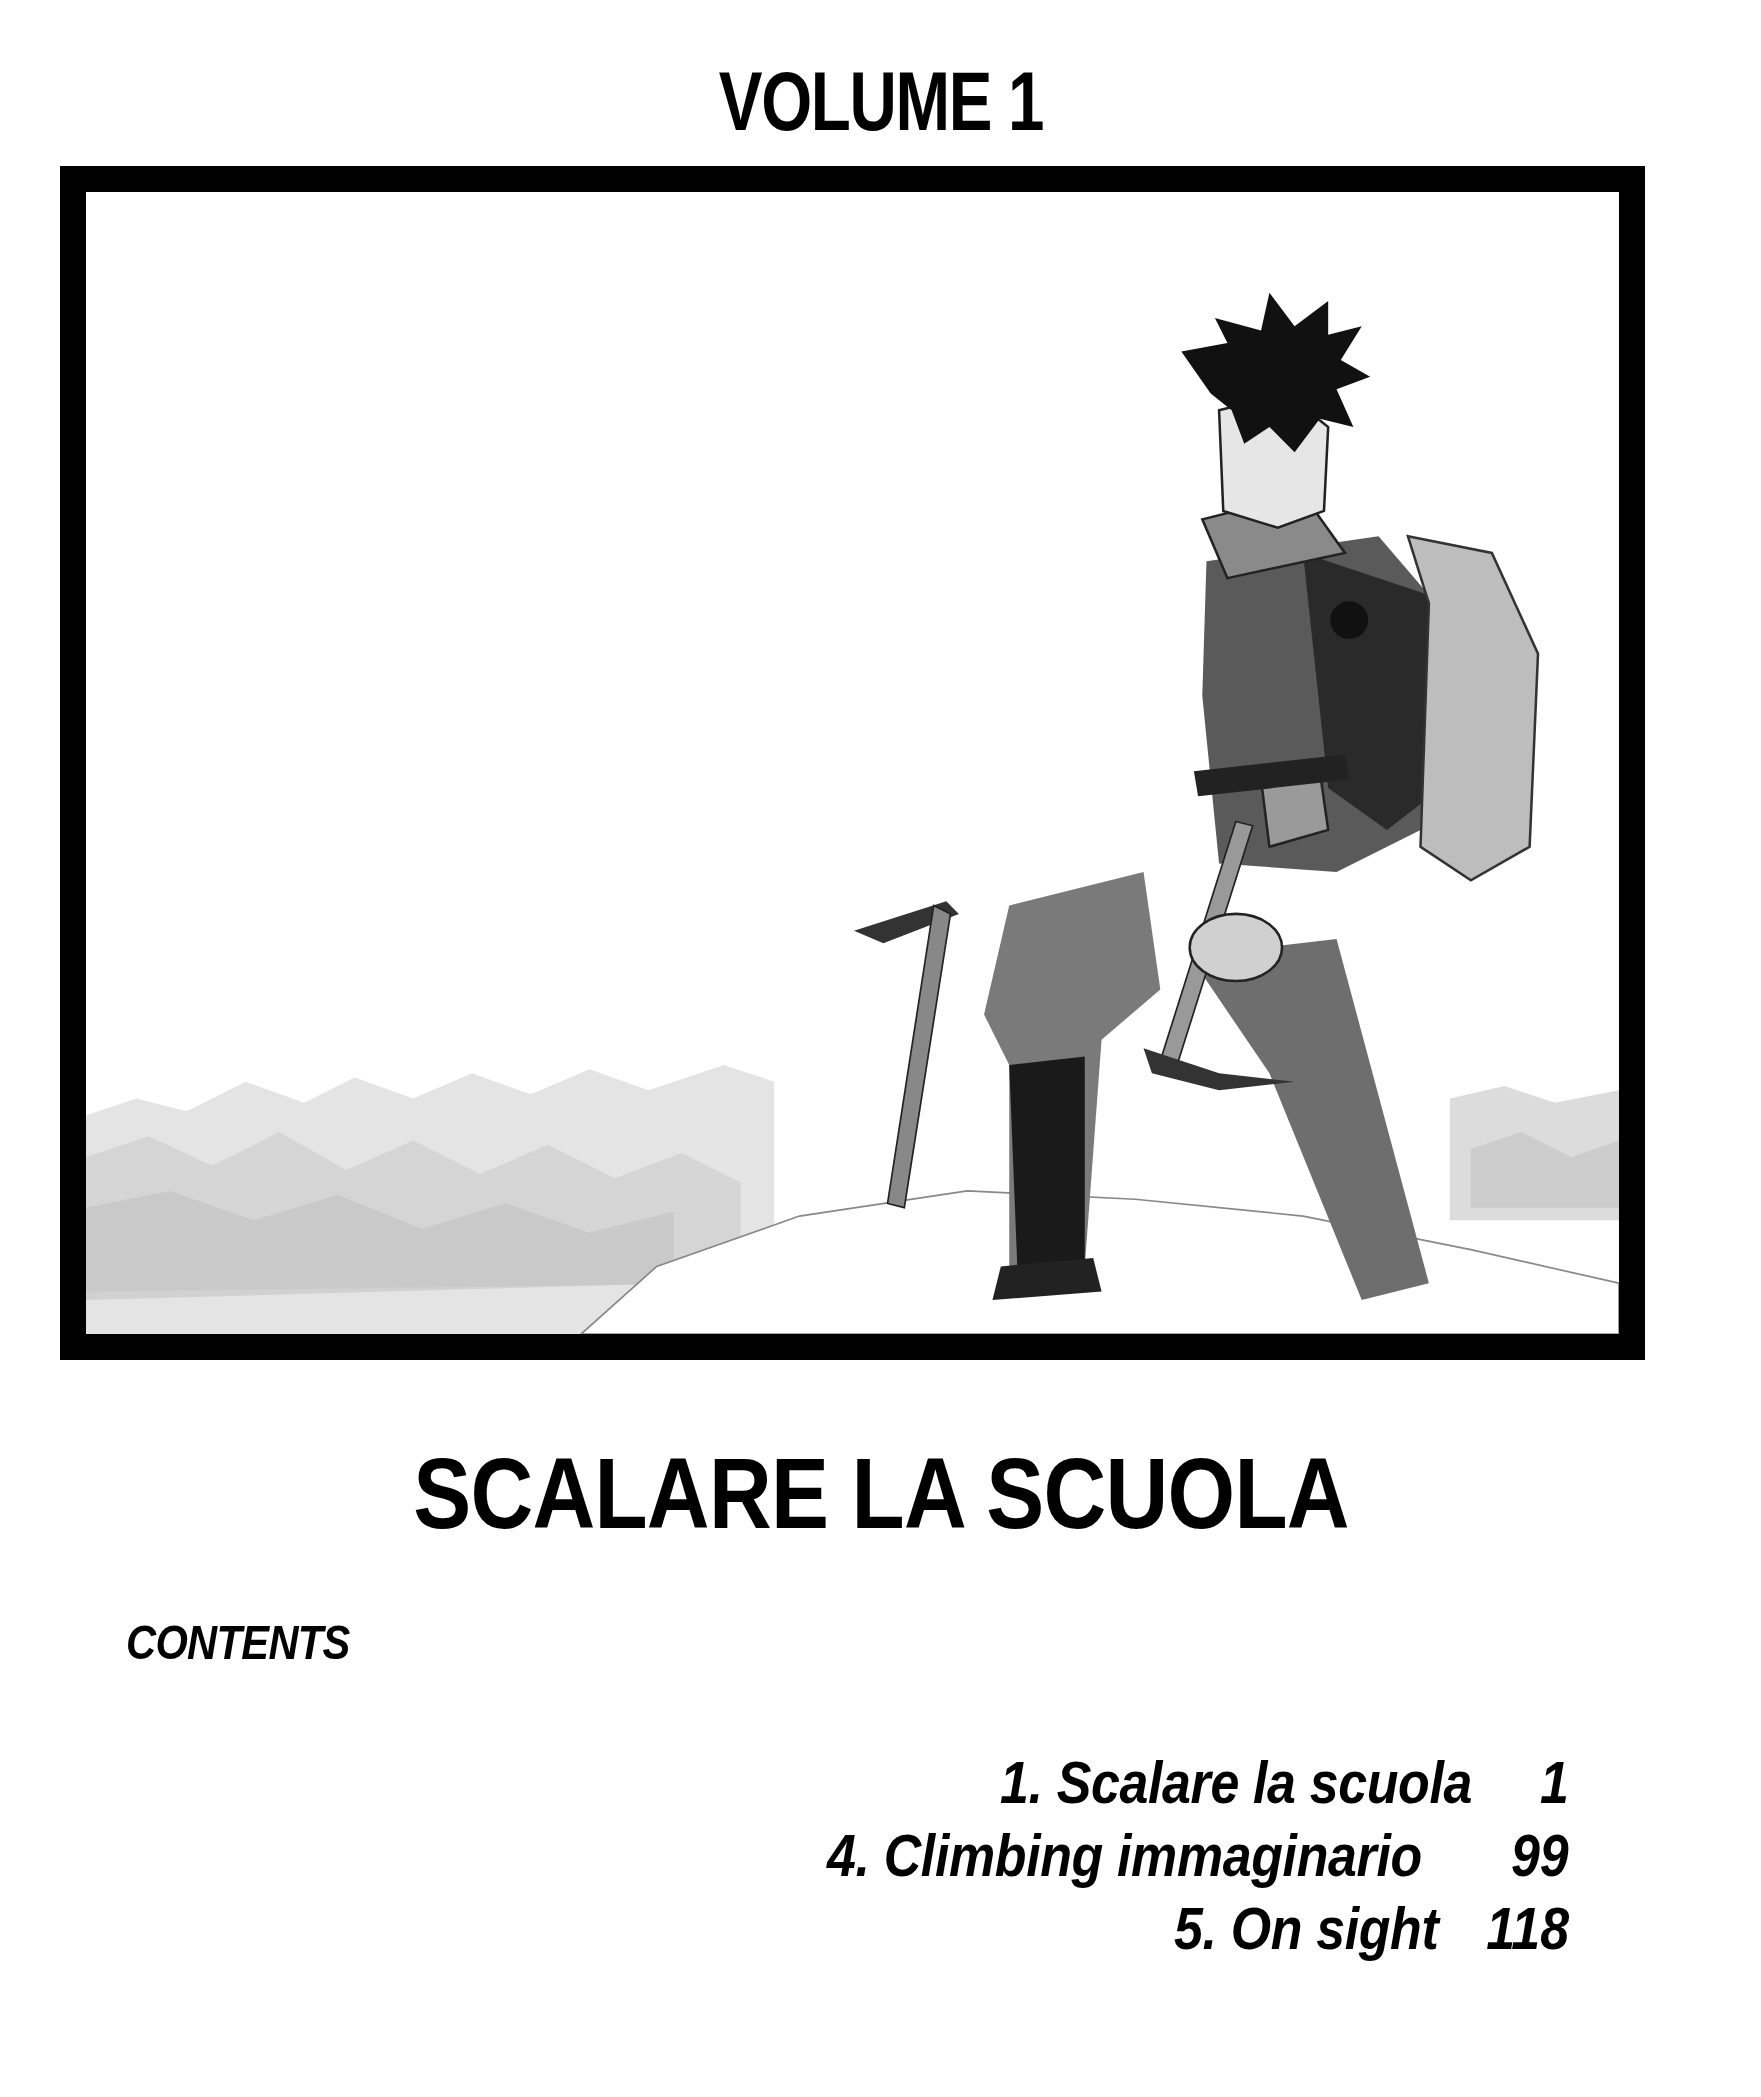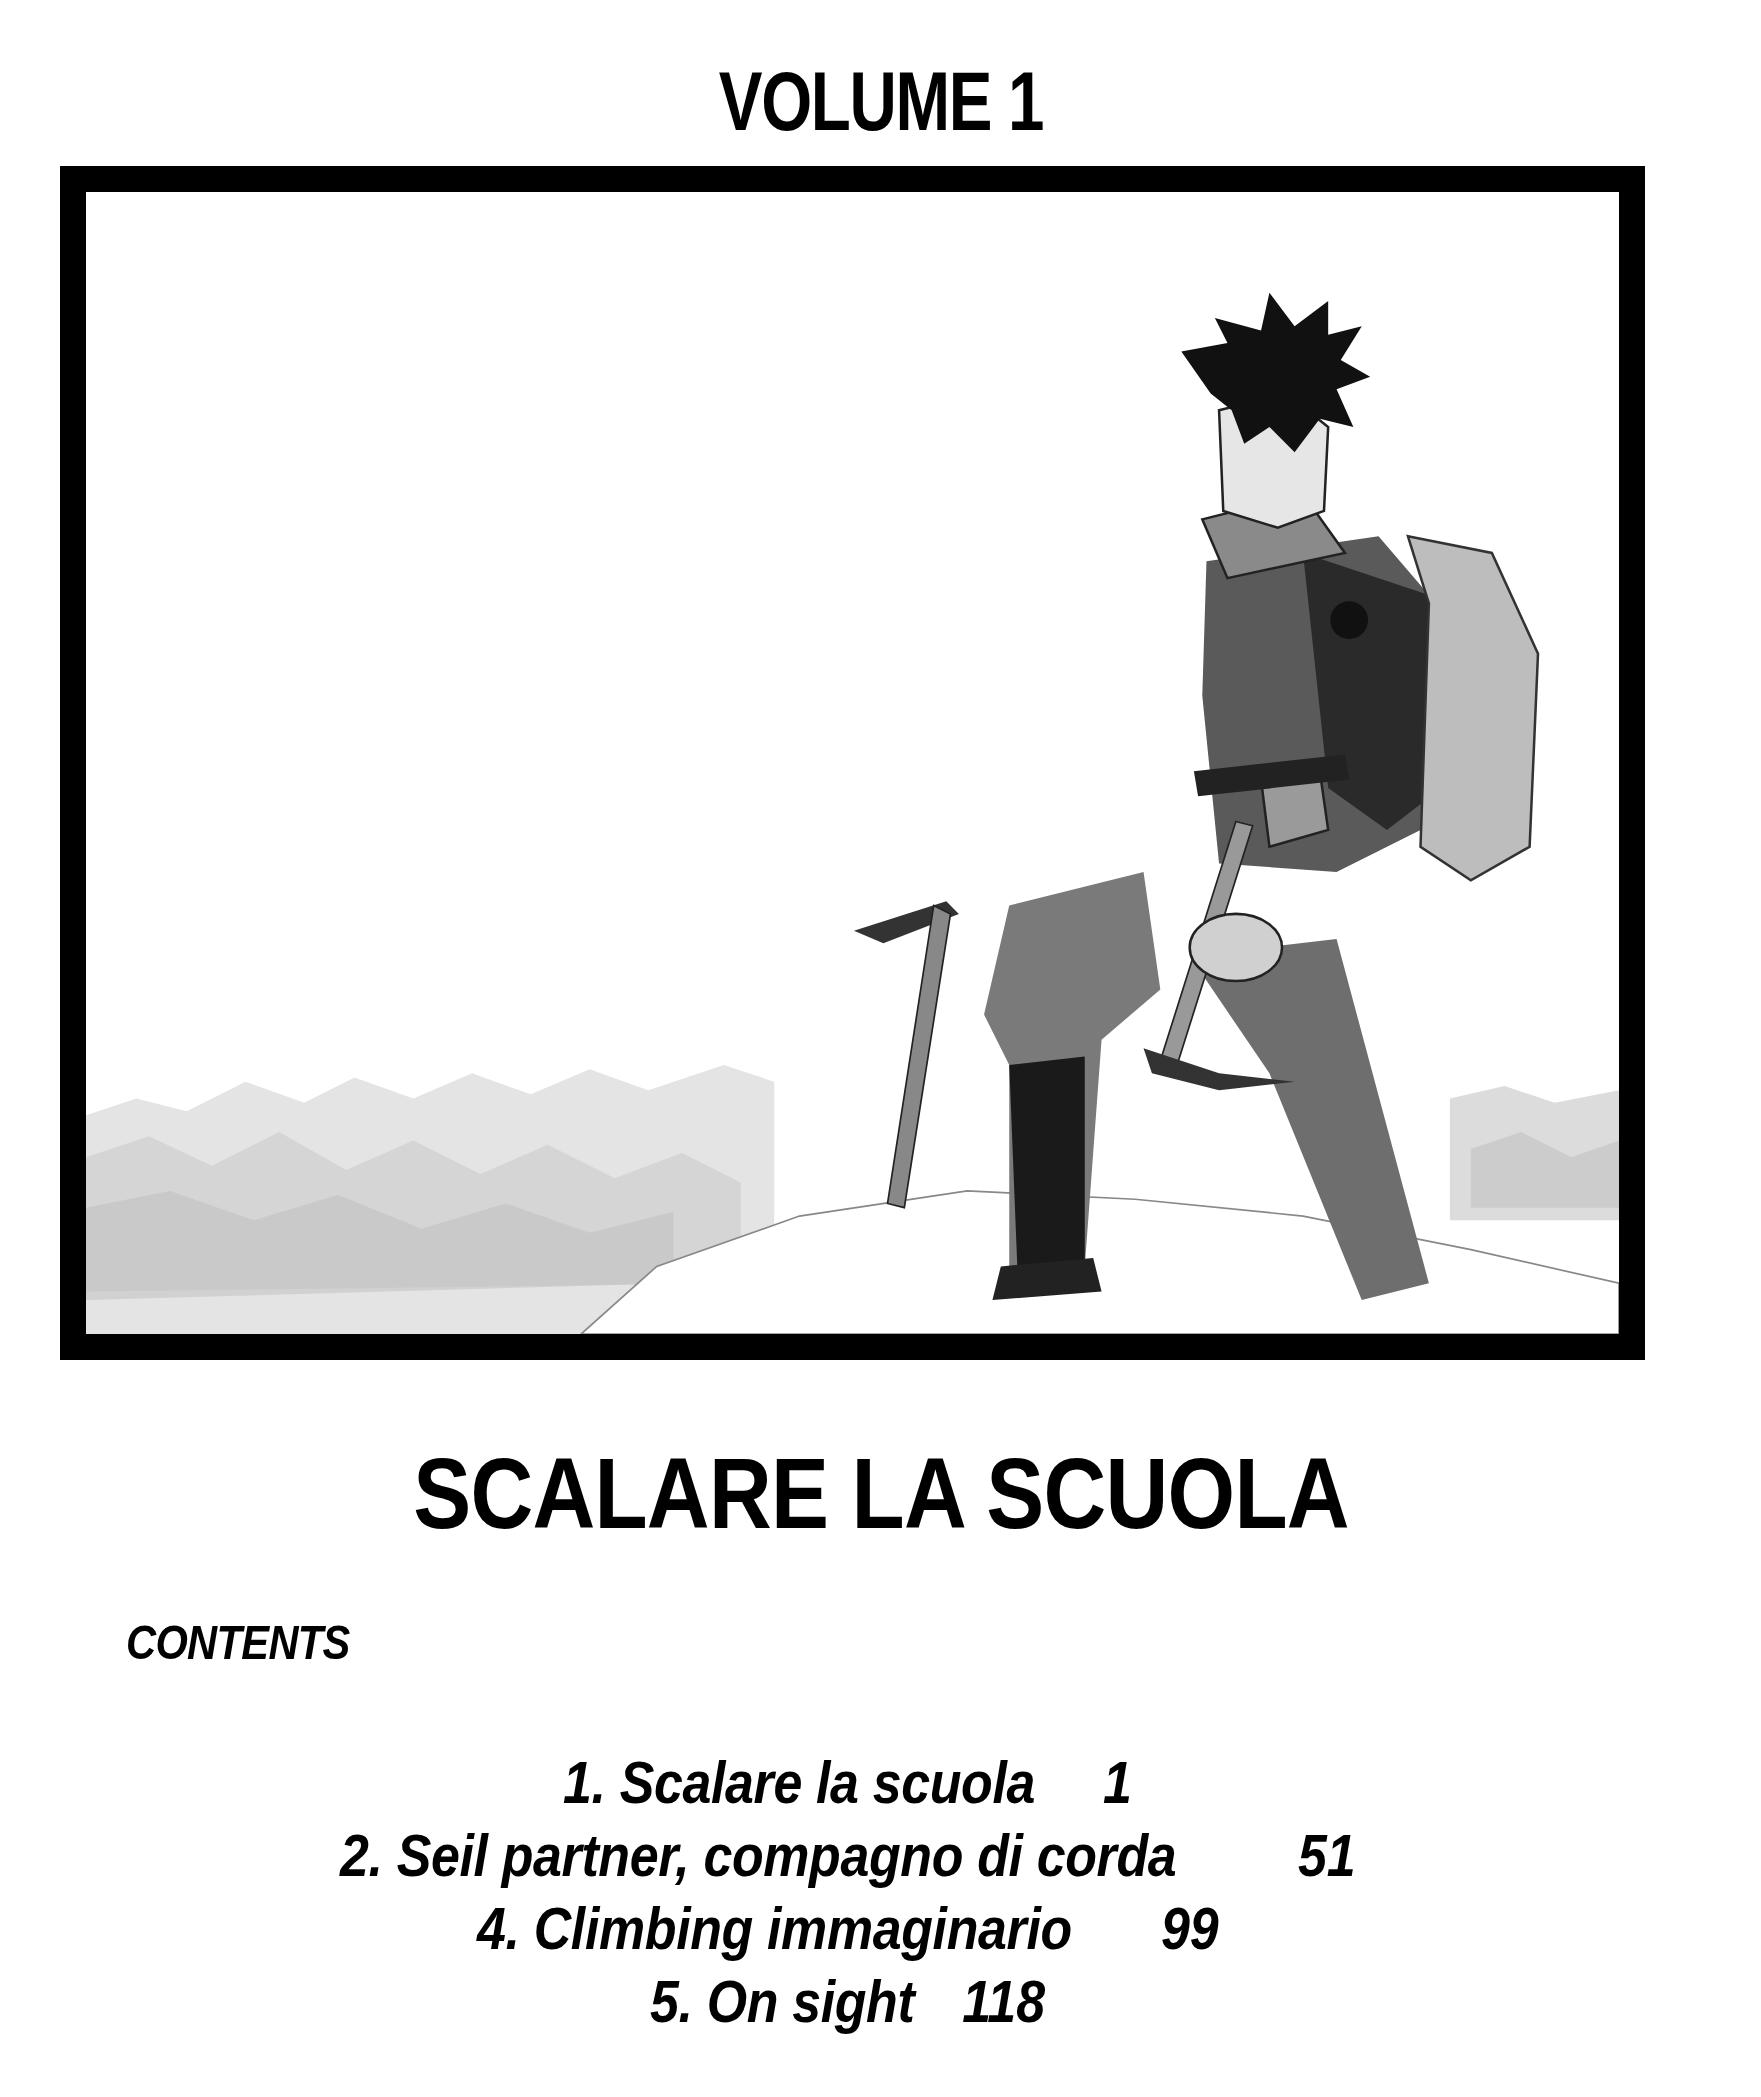--- a/index.html
+++ b/index.html
@@ -27,21 +27,21 @@
       letter-spacing: -0.8px;
     }
     .contents-heading {
       position: absolute; left: 126px; top: 1617px;
       font-weight: 700; font-style: italic; font-size: 49px; line-height: 50px;
       transform: scaleX(0.85); transform-origin: 0 50%;
       letter-spacing: -0.8px;
     }
     .toc { position: absolute; left: 126px; top: 1747px; width: 1443px; }
     .toc-row {
-      display: flex; justify-content: center; align-items: baseline;
+      display: flex; justify-content: flex-end; align-items: baseline;
       height: 73px; font-weight: 700; font-style: italic;
       font-size: 59px; line-height: 73px;
     }
     .toc-title { transform: scaleX(0.88); transform-origin: 0 50%; white-space: nowrap; letter-spacing: -0.4px; }
     .toc-page { transform: scaleX(0.88); transform-origin: 100% 50%; white-space: nowrap; }
   </style>
 </head>
 <body>
 
 <div class="volume-title">VOLUME 1</div>
@@ -94,24 +94,20 @@
 <div class="series-title">SCALARE LA SCUOLA</div>
 
 <div class="contents-heading">CONTENTS</div>
 
 <div class="toc">
   <div class="toc-row">
     <span class="toc-title">1. Scalare la scuola</span>
     <span class="toc-page">1</span>
   </div>
   <div class="toc-row">
-    <span class="toc-title">2. Seil partner, compagno di corda</span>
-    <span class="toc-page">51</span>
-  </div>
-  <div class="toc-row">
     <span class="toc-title">4. Climbing immaginario</span>
     <span class="toc-page">99</span>
   </div>
   <div class="toc-row">
     <span class="toc-title">5. On sight</span>
     <span class="toc-page">118</span>
   </div>
 
 </div>
 

